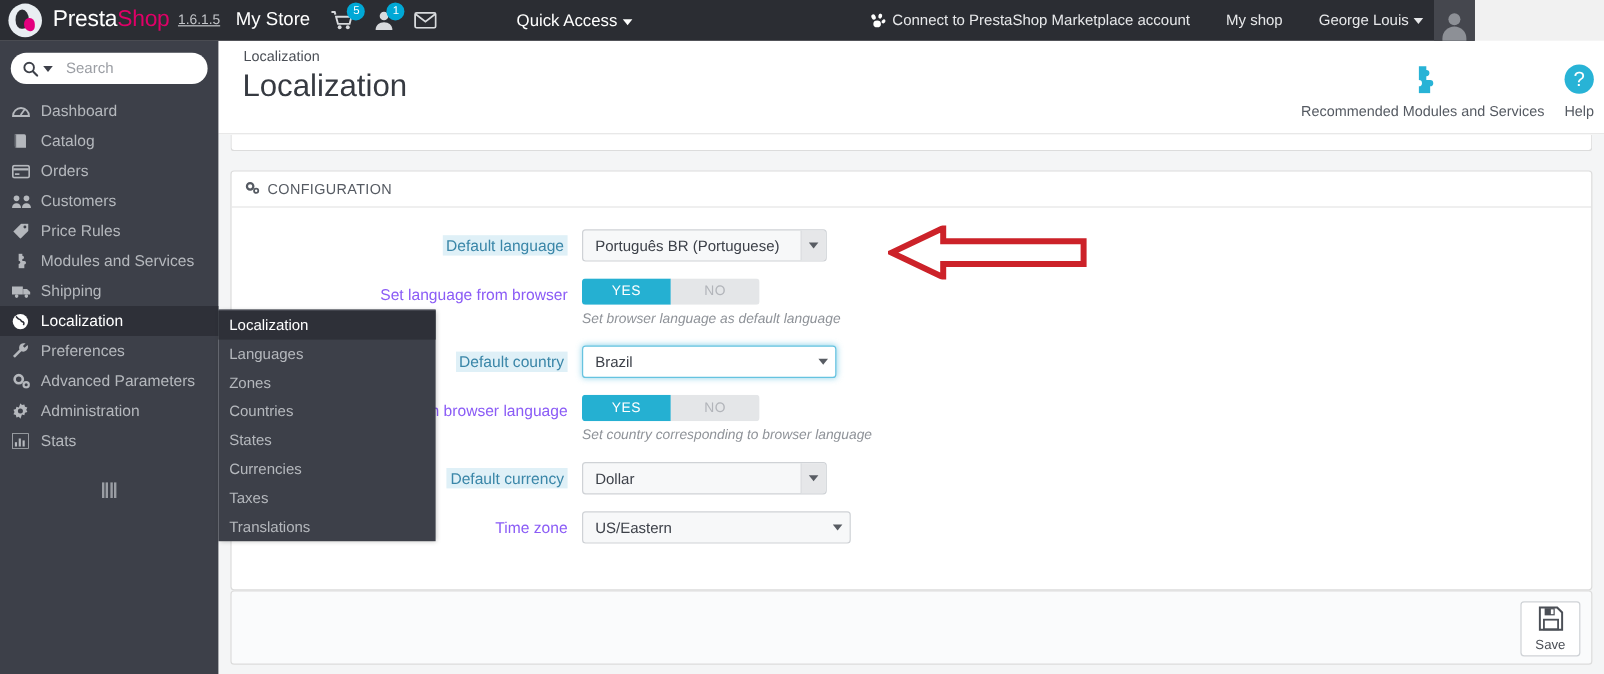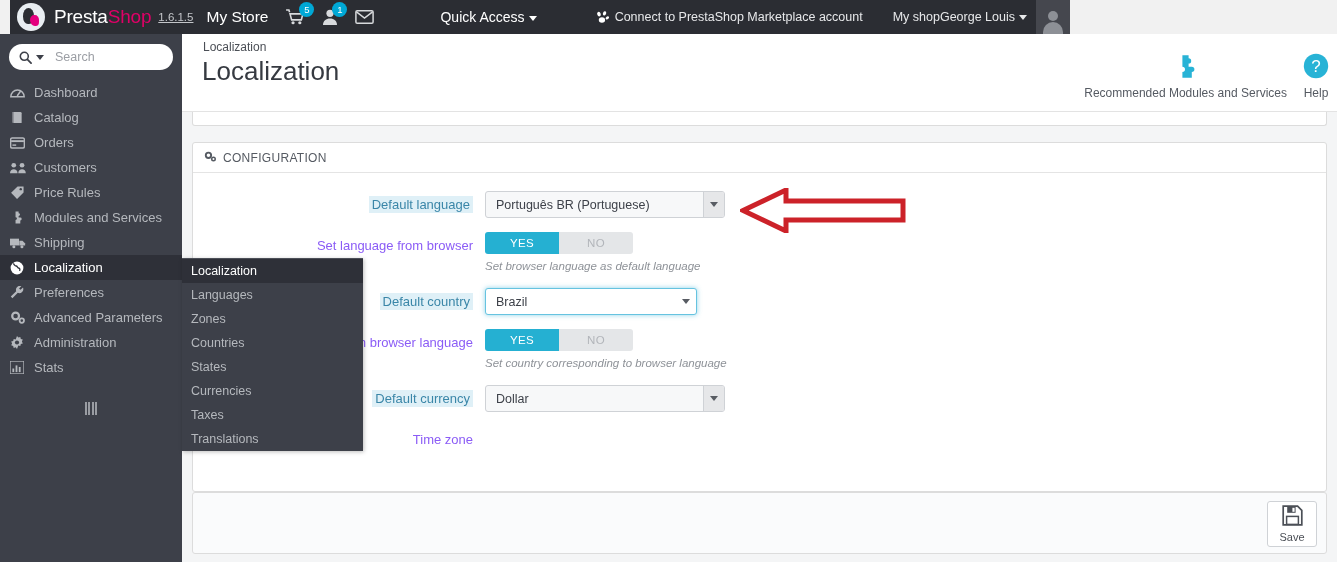--- a/index.html
+++ b/index.html
@@ -6,21 +6,21 @@
   html, body {
     width: 1337px; height: 562px;
     overflow: hidden;
     font-family: "Liberation Sans", sans-serif;
     background: #f1f1f1;
   }
   #app { position: relative; width: 1337px; height: 562px; }
 
   
   .topbar {
-    position: absolute; top: 0; left: 10px; width: 1060px; height: 34px;
+    position: absolute; top: 0; left: 0; width: 1229px; height: 34px;
     background: #2b2d33; color: #d3d5d9;
     display: flex; align-items: center;
     font-size: 13px; z-index: 60;
   }
   .logo-wrap {
     width: 34px; height: 34px; display: flex; align-items: center;
     justify-content: center; margin-left: 4px;
   }
   .logo-circle {
     width: 28px; height: 28px; border-radius: 50%;
@@ -72,21 +72,21 @@
   }
   .marketplace {
     font-size: 12.5px; color: #e7e8ea; display: flex; align-items: flex-end;
     gap: 6px; cursor: pointer; white-space: nowrap;
   }
   .my-shop {
     font-size: 12.5px; color: #e7e8ea; margin-left: 30px; cursor: pointer;
     white-space: nowrap;
   }
   .employee {
-    font-size: 12.5px; color: #e7e8ea; cursor: pointer;
+    font-size: 12.5px; color: #e7e8ea; margin-left: 30px; cursor: pointer;
     white-space: nowrap;
   }
   .avatar-box {
     width: 34px; height: 34px; margin-left: 9px; background: #45474e;
     display: flex; align-items: flex-end; justify-content: center;
     overflow: hidden;
   }
   .avatar-person {
     width: 22px; height: 26px; position: relative;
   }
@@ -235,21 +235,21 @@
     position: absolute; right: 0; top: 0; bottom: 0; width: 21px;
     background: #e6e7e9; border-left: 1px solid #cfd2d6;
     border-radius: 0 2px 2px 0;
     display: flex; align-items: center; justify-content: center;
   }
   .chev {
     width: 0; height: 0;
     border-left: 4px solid transparent; border-right: 4px solid transparent;
     border-top: 5px solid #585c63;
   }
-  .sel.wide { width: 240px; }
+  .sel.wide { width: 204px; }
   .sel.focus {
     border: 1px solid #66c3e0; box-shadow: 0 0 5px rgba(102,195,224,.75);
     background: #ffffff; width: 212px;
   }
   .sel.focus .arrow-btn { background: transparent; border-left: none; }
   .sel.plain {
     background: #f7f8f9;
   }
   .sel.plain .arrow-btn { background: transparent; border-left: none; }
 
@@ -629,20 +629,28 @@
                 <span>Dollar</span>
                 <span class="arrow-btn">
                     <i class="chev"></i>
                   </span>
               </div>
             </div>
           </div>
 
           <div class="form-row">
             <div class="fr-label">Time zone</div>
+            <div class="fr-control">
+              <div class="sel plain">
+                <span>US/Eastern</span>
+                <span class="arrow-btn">
+                    <i class="chev"></i>
+                  </span>
+              </div>
+            </div>
           </div>
 
         </div>
       </div>
 
       <div class="panel-foot">
         <div class="save-btn">
           <span>
             <svg width="21" height="21" viewBox="0 0 21 21">
                 <path d="M1.2 1.2h14.4l4.2 4.2v14.4H1.2z" fill="none" stroke="#4b4f56" stroke-width="1.7"></path>

